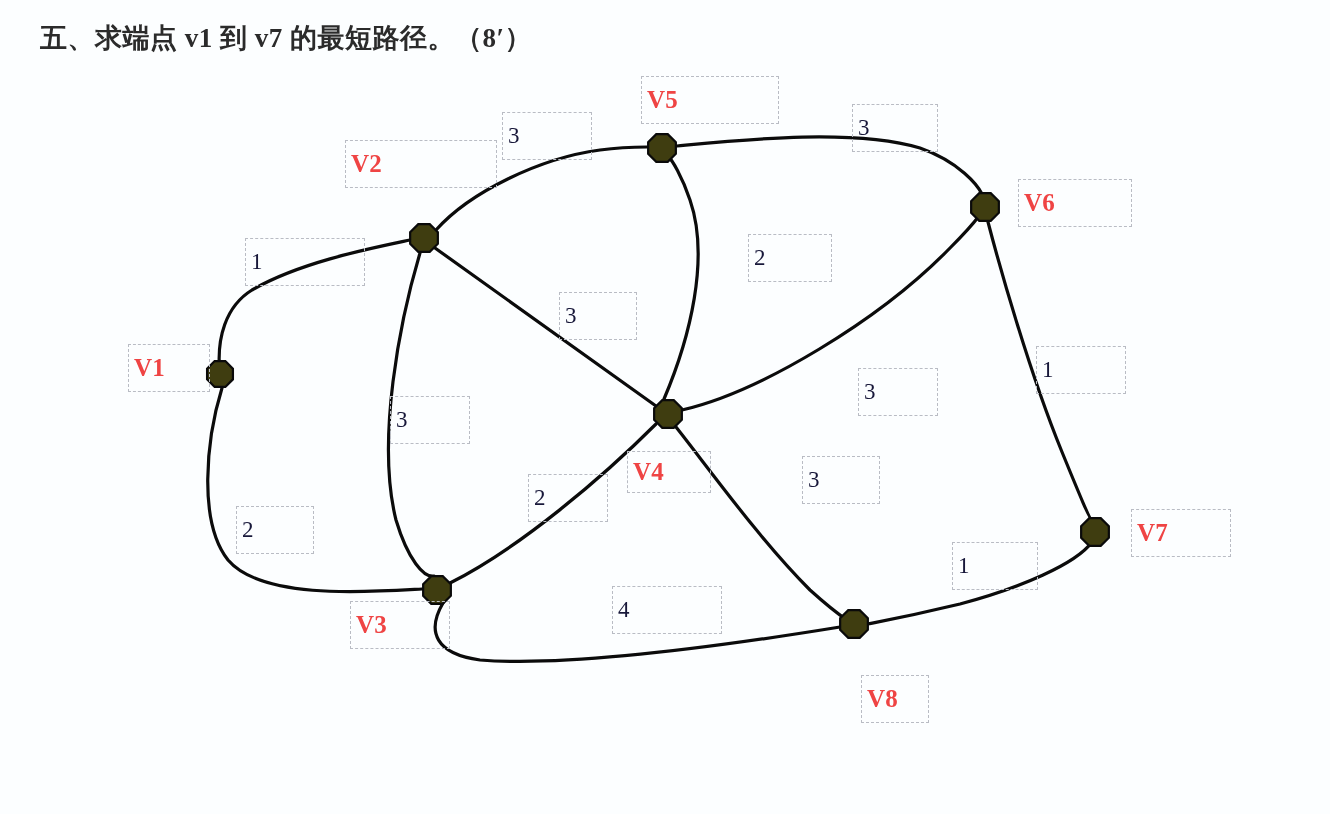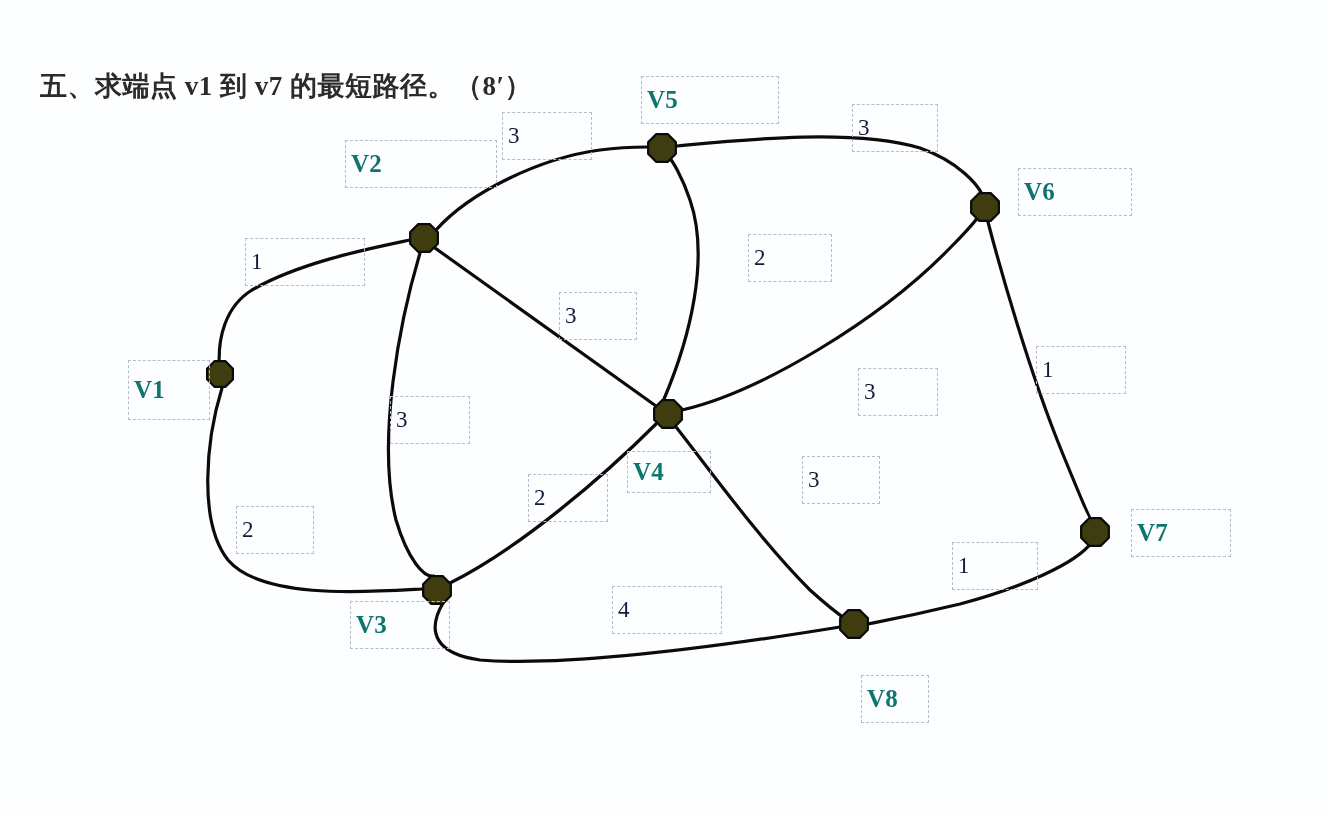--- a/index.html
+++ b/index.html
@@ -20,35 +20,34 @@
   #title {
     position: absolute;
     left: 40px;
     top: 20px;
     font-family: "Liberation Serif", serif;
     font-size: 27px;
     font-weight: 600;
     color: #2b2b2b;
     letter-spacing: 0.5px;
     white-space: nowrap;
-    margin-top: 48px;
   }
   #graph-canvas {
     position: absolute;
     left: 0;
     top: 0;
     width: 1330px;
     height: 814px;
   }
   .anno {
     position: absolute;
     border: 1px dashed #b9bcc4;
     box-sizing: border-box;
     background: transparent;
-    color: #0f766e;
+    color: #ef4444;
     font-family: "Liberation Serif", serif;
     display: flex;
     align-items: center;
     padding-left: 5px;
   }
   .anno.node-label {
     font-weight: bold;
     font-size: 25px;
     letter-spacing: 0.3px;
   }
@@ -100,23 +99,23 @@
       <div class="anno weight-label" style="left: 502px; top: 112px; width: 90px; height: 48px;">3</div>
       <div class="anno weight-label" style="left: 559px; top: 292px; width: 78px; height: 48px;">3</div>
       <div class="anno weight-label" style="left: 528px; top: 474px; width: 80px; height: 48px;">2</div>
       <div class="anno weight-label" style="left: 612px; top: 586px; width: 110px; height: 48px;">4</div>
       <div class="anno weight-label" style="left: 748px; top: 234px; width: 84px; height: 48px;">2</div>
       <div class="anno weight-label" style="left: 858px; top: 368px; width: 80px; height: 48px;">3</div>
       <div class="anno weight-label" style="left: 802px; top: 456px; width: 78px; height: 48px;">3</div>
       <div class="anno weight-label" style="left: 852px; top: 104px; width: 86px; height: 48px;">3</div>
       <div class="anno weight-label" style="left: 1036px; top: 346px; width: 90px; height: 48px;">1</div>
       <div class="anno weight-label" style="left: 952px; top: 542px; width: 86px; height: 48px;">1</div>
-      <div class="anno node-label" style="left: 128px; top: 360px; width: 82px; height: 60px;">V1</div>
+      <div class="anno node-label" style="left: 128px; top: 344px; width: 82px; height: 48px;">V1</div>
       <div class="anno node-label" style="left: 345px; top: 140px; width: 152px; height: 48px;">V2</div>
       <div class="anno node-label" style="left: 350px; top: 601px; width: 100px; height: 48px;">V3</div>
       <div class="anno node-label" style="left: 627px; top: 451px; width: 84px; height: 42px;">V4</div>
       <div class="anno node-label" style="left: 641px; top: 76px; width: 138px; height: 48px;">V5</div>
-      <div class="anno node-label" style="left: 1018px; top: 168px; width: 114px; height: 48px; text-align: right;">V6</div>
+      <div class="anno node-label" style="left: 1018px; top: 179px; width: 114px; height: 48px; text-align: right;">V6</div>
       <div class="anno node-label" style="left: 1131px; top: 509px; width: 100px; height: 48px;">V7</div>
       <div class="anno node-label" style="left: 861px; top: 675px; width: 68px; height: 48px;">V8</div>
     </div>
 
 </div>
 
 </body></html>

